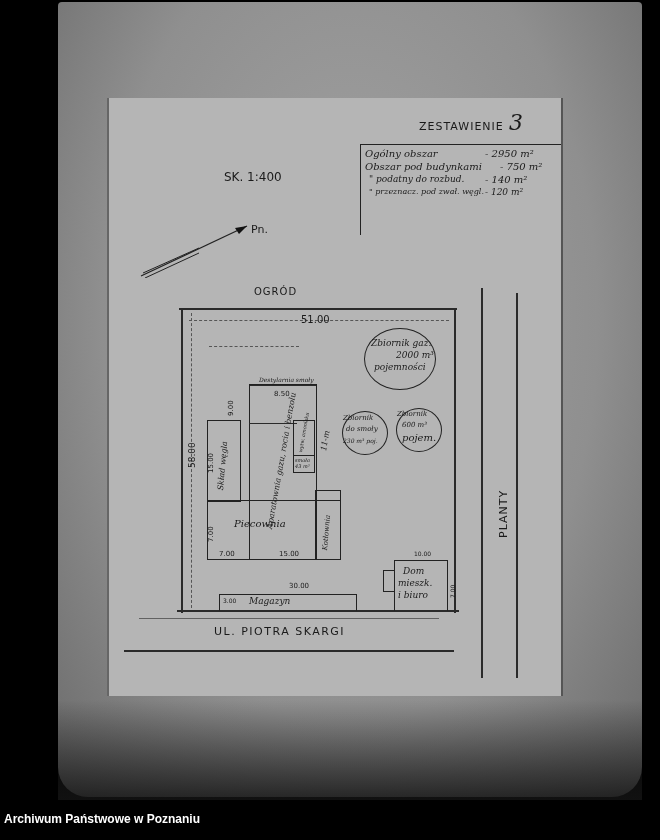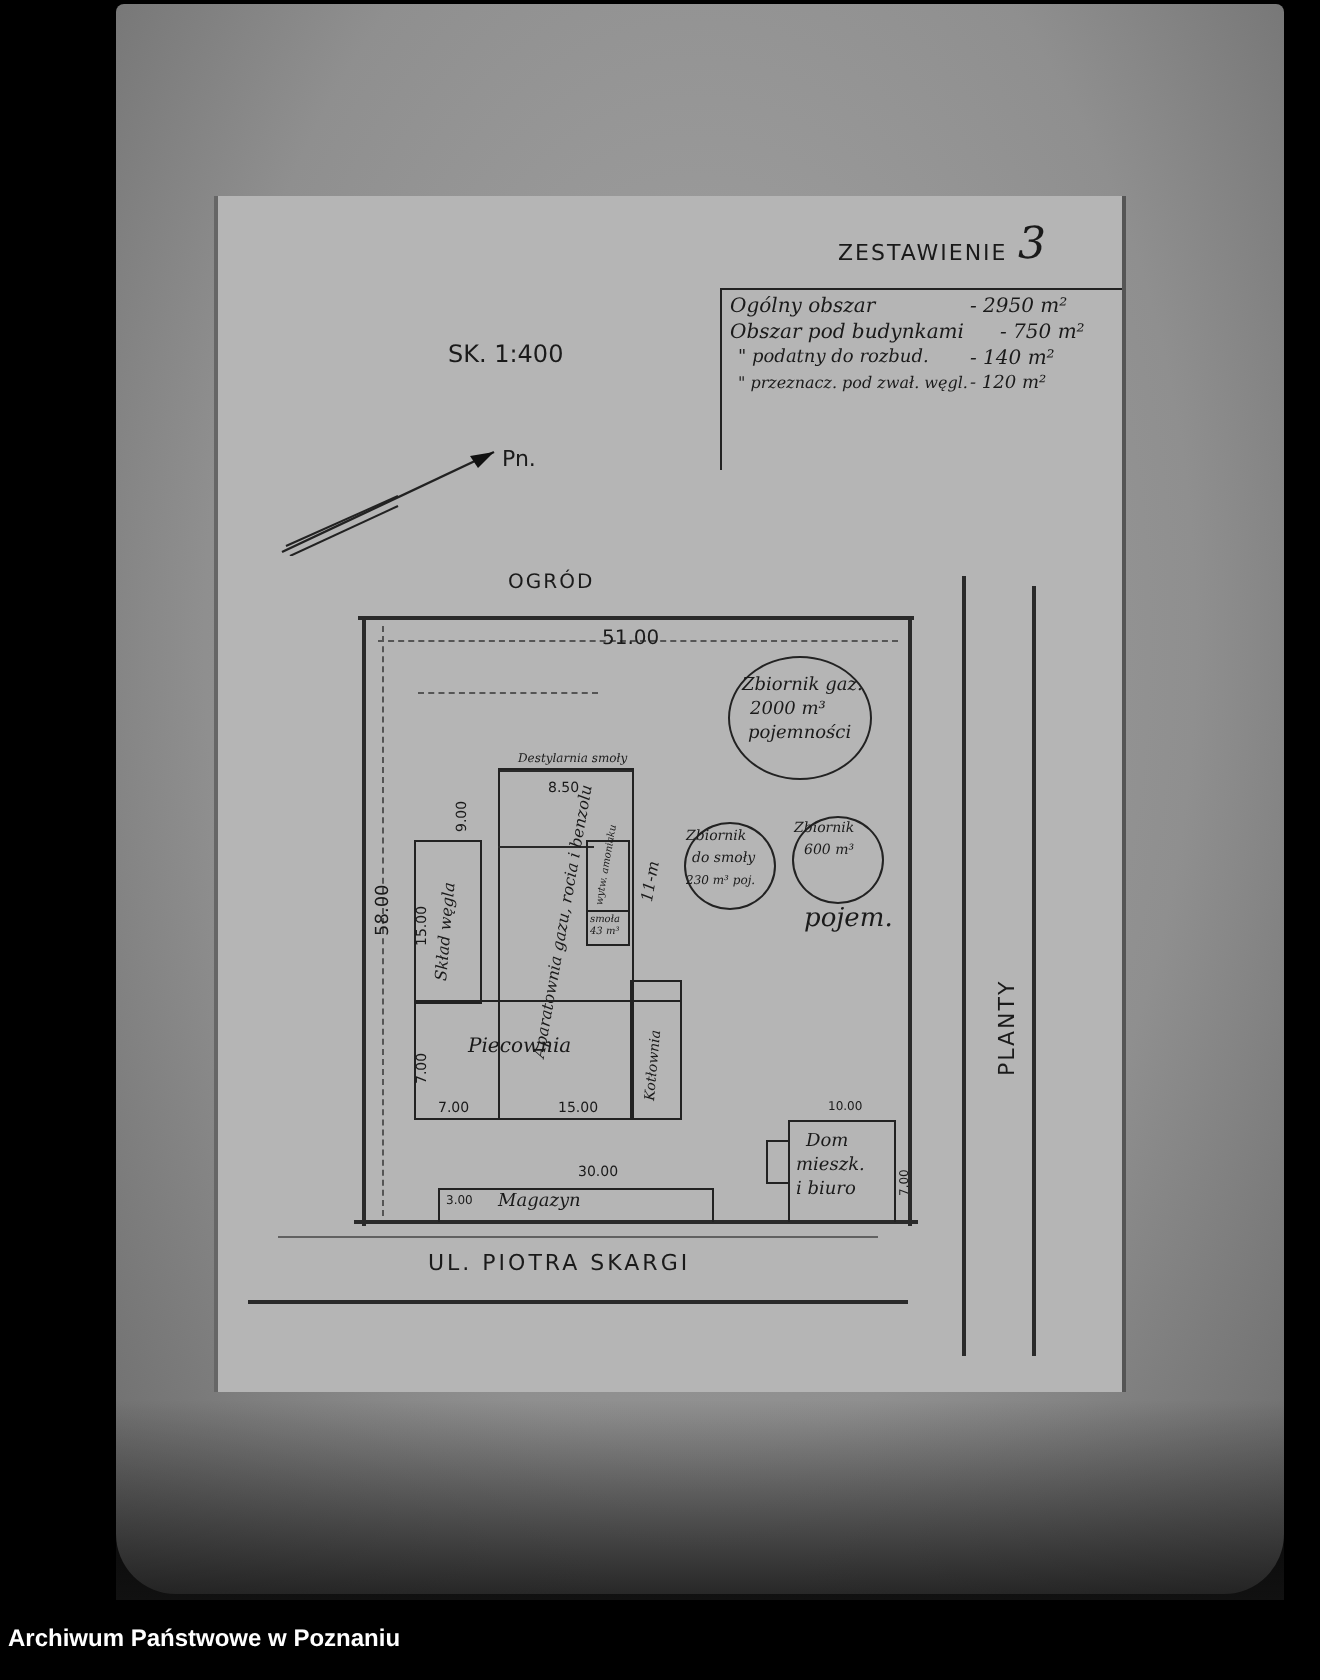--- a/index.html
+++ b/index.html
@@ -75,32 +75,32 @@
   <div class="line" style="left:345px; top:210px; width:1.5px; height:305px;"></div>
   <div class="line" style="left:68px; top:512px; width:282px; height:1.5px;"></div>
   <div class="dash" style="left:80px; top:222px; width:260px;"></div>
   <div class="dashv" style="left:82px; top:215px; height:295px;"></div>
   <div class="dash" style="left:100px; top:248px; width:90px;"></div>
   <div class="hand" style="left:192px; top:216px; font-size:10px;">51.00</div>
   <div class="hand vtext" style="left:78px; top:370px; font-size:9px; transform:rotate(-90deg);">58.00</div>
 
   <div class="circle" style="left:255px; top:230px; width:70px; height:60px;"></div>
   <div class="script" style="left:262px; top:240px; font-size:9px;">Zbiornik gaz.</div>
-  <div class="script" style="left:266px; top:252px; font-size:9px;">2000 m³</div>
+  <div class="script" style="left:287px; top:252px; font-size:9px;">2000 m³</div>
   <div class="script" style="left:265px; top:264px; font-size:9px;">pojemności</div>
 
   <div class="circle" style="left:233px; top:313px; width:44px; height:42px;"></div>
   <div class="script" style="left:234px; top:316px; font-size:7px;">Zbiornik</div>
   <div class="script" style="left:237px; top:327px; font-size:7px;">do smoły</div>
   <div class="script" style="left:234px; top:339px; font-size:6px;">230 m³ poj.</div>
 
   <div class="circle" style="left:287px; top:310px; width:44px; height:42px;"></div>
   <div class="script" style="left:288px; top:312px; font-size:7px;">Zbiornik</div>
   <div class="script" style="left:293px; top:323px; font-size:7px;">600 m³</div>
-  <div class="script" style="left:293px; top:334px; font-size:13px;margin-top:20px;">pojem.</div>
+  <div class="script" style="left:293px; top:334px; font-size:10px;">pojem.</div>
 
   <div class="hand" style="left:165px; top:268px; font-size:7px;margin-top:24px;">8.50</div>
   <div class="script" style="left:150px; top:278px; font-size:6px;">Destylarnia smoły</div>
   <div class="line" style="left:140px; top:286px; width:68px; height:2px;"></div>
 
   <div class="box" style="left:140px; top:286px; width:66px; height:174px;"></div>
   <div class="line" style="left:140px; top:325px; width:48px; height:1px;"></div>
   <div class="script vtext" style="left:156px; top:430px; font-size:8px; transform:rotate(-80deg);">Aparatownia gazu, rocia i benzolu</div>
   <div class="hand vtext" style="left:118px; top:318px; font-size:7px; transform:rotate(-90deg);">9.00</div>
 

